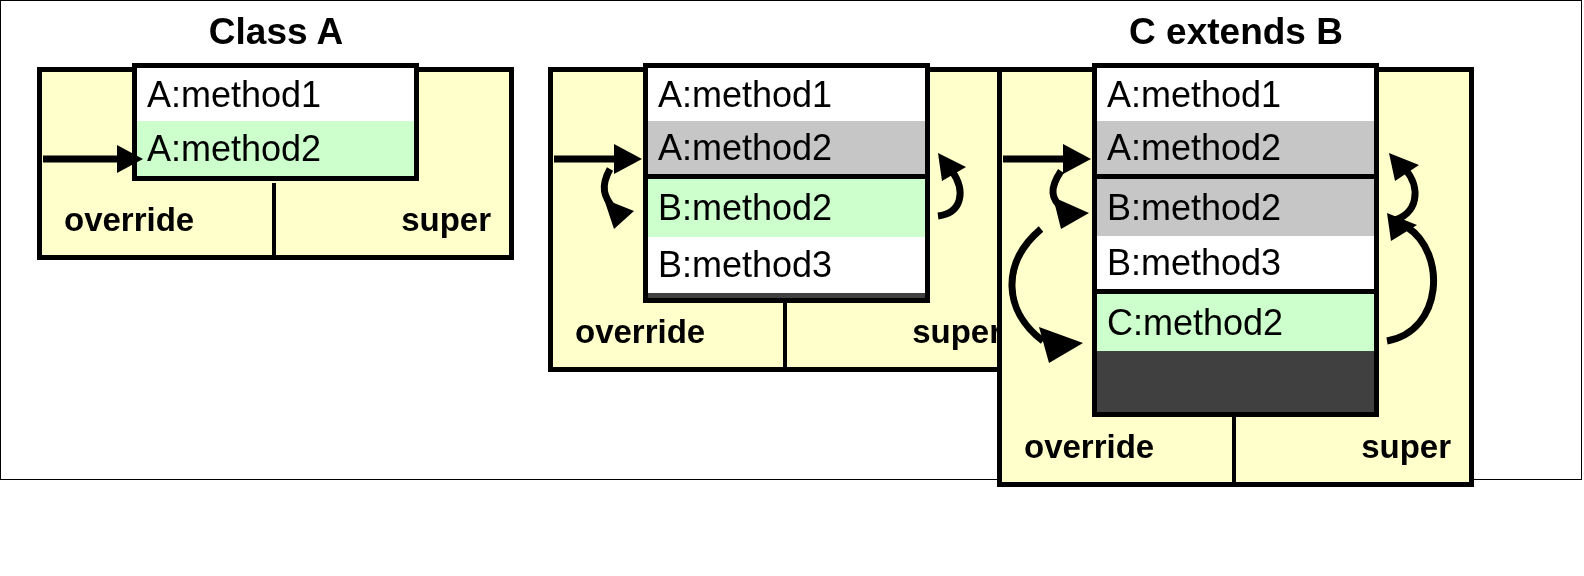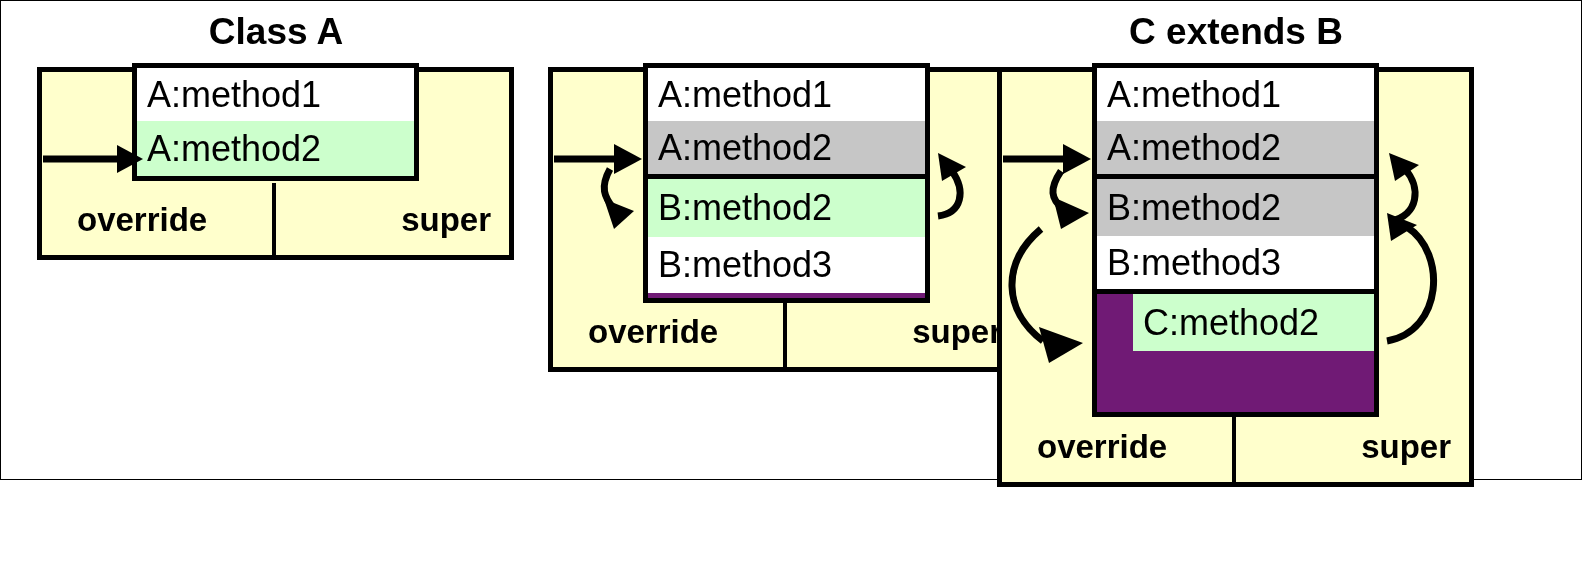--- a/index.html
+++ b/index.html
@@ -60,33 +60,33 @@
     line-height: 1;
     color: #000000;
     box-sizing: border-box;
     display: flex;
     align-items: center;
     white-space: nowrap;
     padding-left: 28px;
   }
   .footer-cell.left {
     justify-content: flex-start;
-    padding-left: 35px;
+    padding-left: 22px;
     border-right: 4px solid #000000;
   }
   .footer-cell.right {
     justify-content: flex-end;
     padding-right: 18px;
   }
 
   
   .method-box {
     position: absolute;
     border: 5px solid #000000;
-    background: #701a75;
+    background: #404040;
     box-sizing: border-box;
     z-index: 5;
     text-align: center;
   }
   .method-row {
     font-weight: normal;
     font-size: 36px;
     line-height: 1;
     color: #000000;
     padding-left: 10px;
@@ -188,21 +188,21 @@
         <div class="footer-cell left">override</div>
         <div class="footer-cell right">super</div>
       </div>
     </div>
 
     <div class="method-box" style="left:101px; top:62px; width:287px; height:354px;">
       <div class="method-row bg-white" style="height:53px;">A:method1</div>
       <div class="method-row bg-gray sep-bottom" style="height:58px;">A:method2</div>
       <div class="method-row bg-gray" style="height:57px;">B:method2</div>
       <div class="method-row bg-white sep-bottom" style="height:58px;">B:method3</div>
-      <div class="method-row bg-green" style="height:57px;margin-left:36px;">C:method2</div>
+      <div class="method-row bg-green" style="height:57px;">C:method2</div>
     </div>
 
     <svg class="arrow-layer" viewBox="0 0 490 576" width="490" height="576">
 
       <g>
         <line x1="12" y1="158" x2="72" y2="158" stroke="#000" stroke-width="7"></line>
         <polygon points="72,143 100,158 72,173" fill="#000"></polygon>
       </g>
 
       <g>

